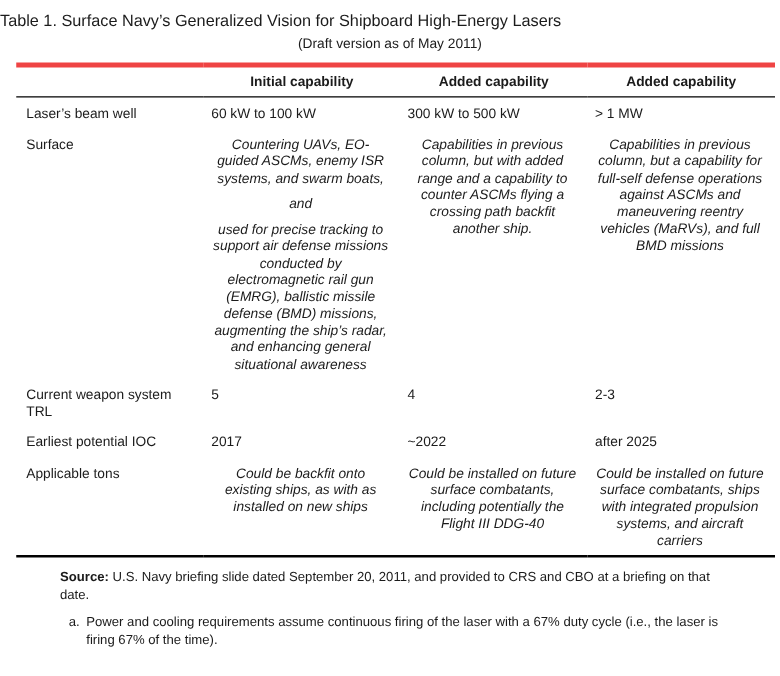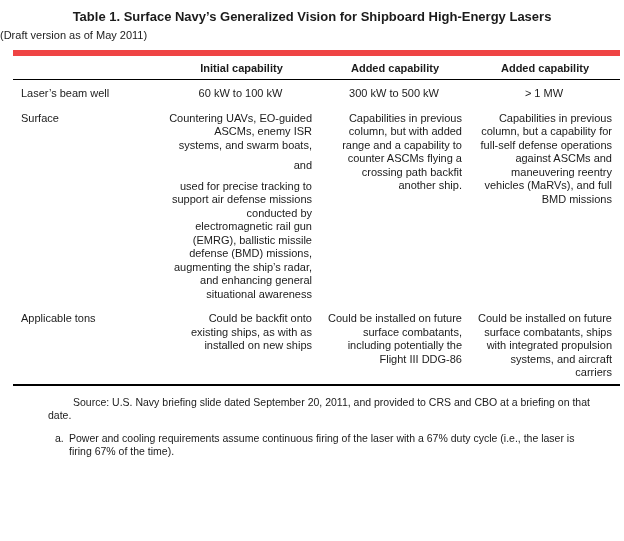--- a/index.html
+++ b/index.html
@@ -7,37 +7,36 @@
     padding: 0;
     background: #ffffff;
     width: 624px;
     height: 541px;
     overflow: hidden;
     font-family: "Liberation Sans", sans-serif;
     color: #1b1b1b;
   }
   .page { padding-top: 9px; }
   .title {
-    text-align: center;
-    font-weight: bold;
+    font-weight: normal;
     font-size: 13px;
     line-height: 16px;
   }
   .subtitle {
-    text-align: left;
+    text-align: center;
     font-size: 11px;
     line-height: 14px;
     margin-top: 3px;
   }
   table.cap {
     border-collapse: collapse;
     table-layout: fixed;
     width: 607px;
     margin: 8px 0 0 13px;
-    border-top: 6px solid #ef4444;
+    border-top: 4px solid #ef4444;
     border-bottom: 2px solid #000;
     font-size: 11px;
   }
   col.c-label { width: 150px; }
   col.c-1 { width: 157px; }
   col.c-2 { width: 150px; }
   col.c-3 { width: 150px; }
   th {
     font-weight: bold;
     font-size: 11px;
@@ -46,31 +45,31 @@
     padding: 6px 4px 5px;
     border-bottom: 1.5px solid #000;
   }
   td {
     vertical-align: top;
     line-height: 13.5px;
     padding: 7px 8px 4px 0;
   }
   td.lbl { padding-left: 8px; padding-right: 6px; }
   td.val { padding-left: 6px; }
-  tr.center td.val { text-align: center; }
-  tr.left td.val { text-align: right; }
+  tr.center td.val { }
+  tr.left td.val { text-align: center; font-style: italic; }
   td.val p { margin: 0 0 7px 0; }
   td.val p:last-child { margin-bottom: 0; }
   sup.fn { font-size: 8px; line-height: 0; }
   .source {
     margin: 10px 30px 0 48px;
     font-size: 10.5px;
     line-height: 13.5px;
   }
-  .source .b { font-weight: normal; margin-left: 25px; }
+  .source .b { font-weight: bold; }
   .note {
     display: flex;
     margin: 9px 30px 0 55px;
     font-size: 10.5px;
     line-height: 13.5px;
   }
   .note .marker { flex: none; width: 14px; }
   .note .txt { flex: 1; max-width: 515px; }
 </style>
 </head>
@@ -120,29 +119,53 @@
         </td>
         <td class="val">
             <p>Capabilities in previous column, but with added range and a capability to counter ASCMs flying a crossing path backfit another ship.</p>
           </td>
         <td class="val">
             <p>Capabilities in previous column, but a capability for full-self defense operations against ASCMs and maneuvering reentry vehicles (MaRVs), and full BMD missions</p>
           </td>
       </tr>
 
 
+      <tr class="center">
+        <td class="lbl">Current weapon system TRL</td>
+        <td class="val">
+            <p>5</p>
+          </td>
+        <td class="val">
+            <p>4</p>
+          </td>
+        <td class="val">
+            <p>2-3</p>
+          </td>
+      </tr>
 
+      <tr class="center">
+        <td class="lbl">Earliest potential IOC</td>
+        <td class="val">
+            <p>2017</p>
+          </td>
+        <td class="val">
+            <p>~2022</p>
+          </td>
+        <td class="val">
+            <p>after 2025</p>
+          </td>
+      </tr>
 
       <tr class="left">
         <td class="lbl">Applicable tons</td>
         <td class="val">
             <p>Could be backfit onto existing ships, as with as installed on new ships</p>
           </td>
         <td class="val">
-            <p>Could be installed on future surface combatants, including potentially the Flight III DDG-86</p>
+            <p>Could be installed on future surface combatants, including potentially the Flight III DDG-40</p>
           </td>
         <td class="val">
             <p>Could be installed on future surface combatants, ships with integrated propulsion systems, and aircraft carriers</p>
           </td>
       </tr>
 
     </tbody>
   </table>
 
   <div class="source">

